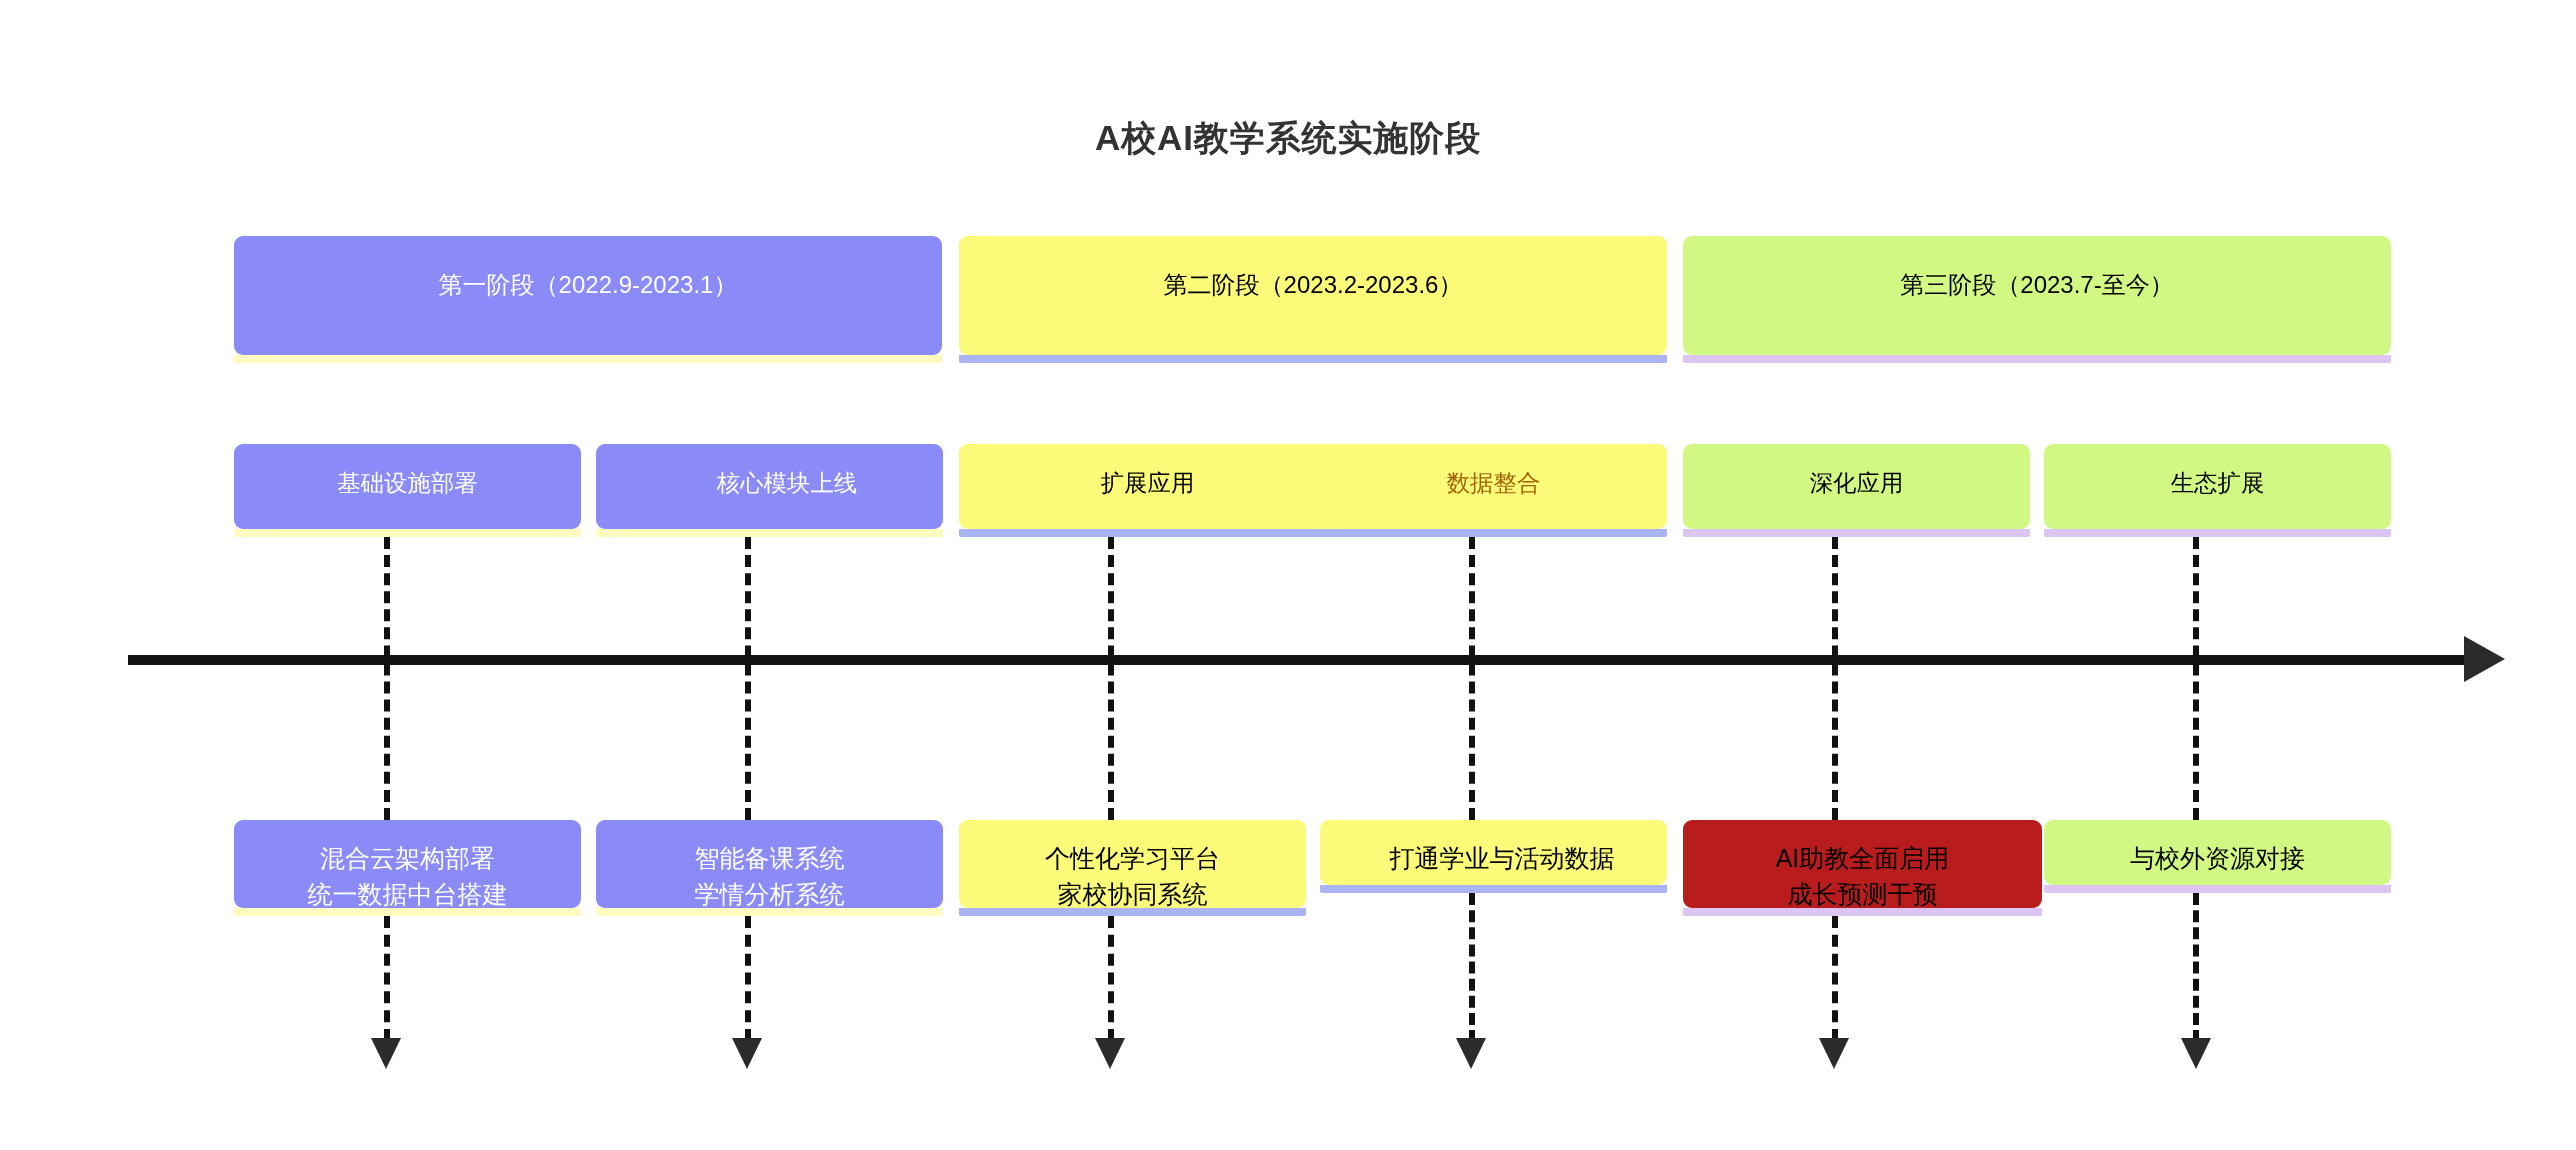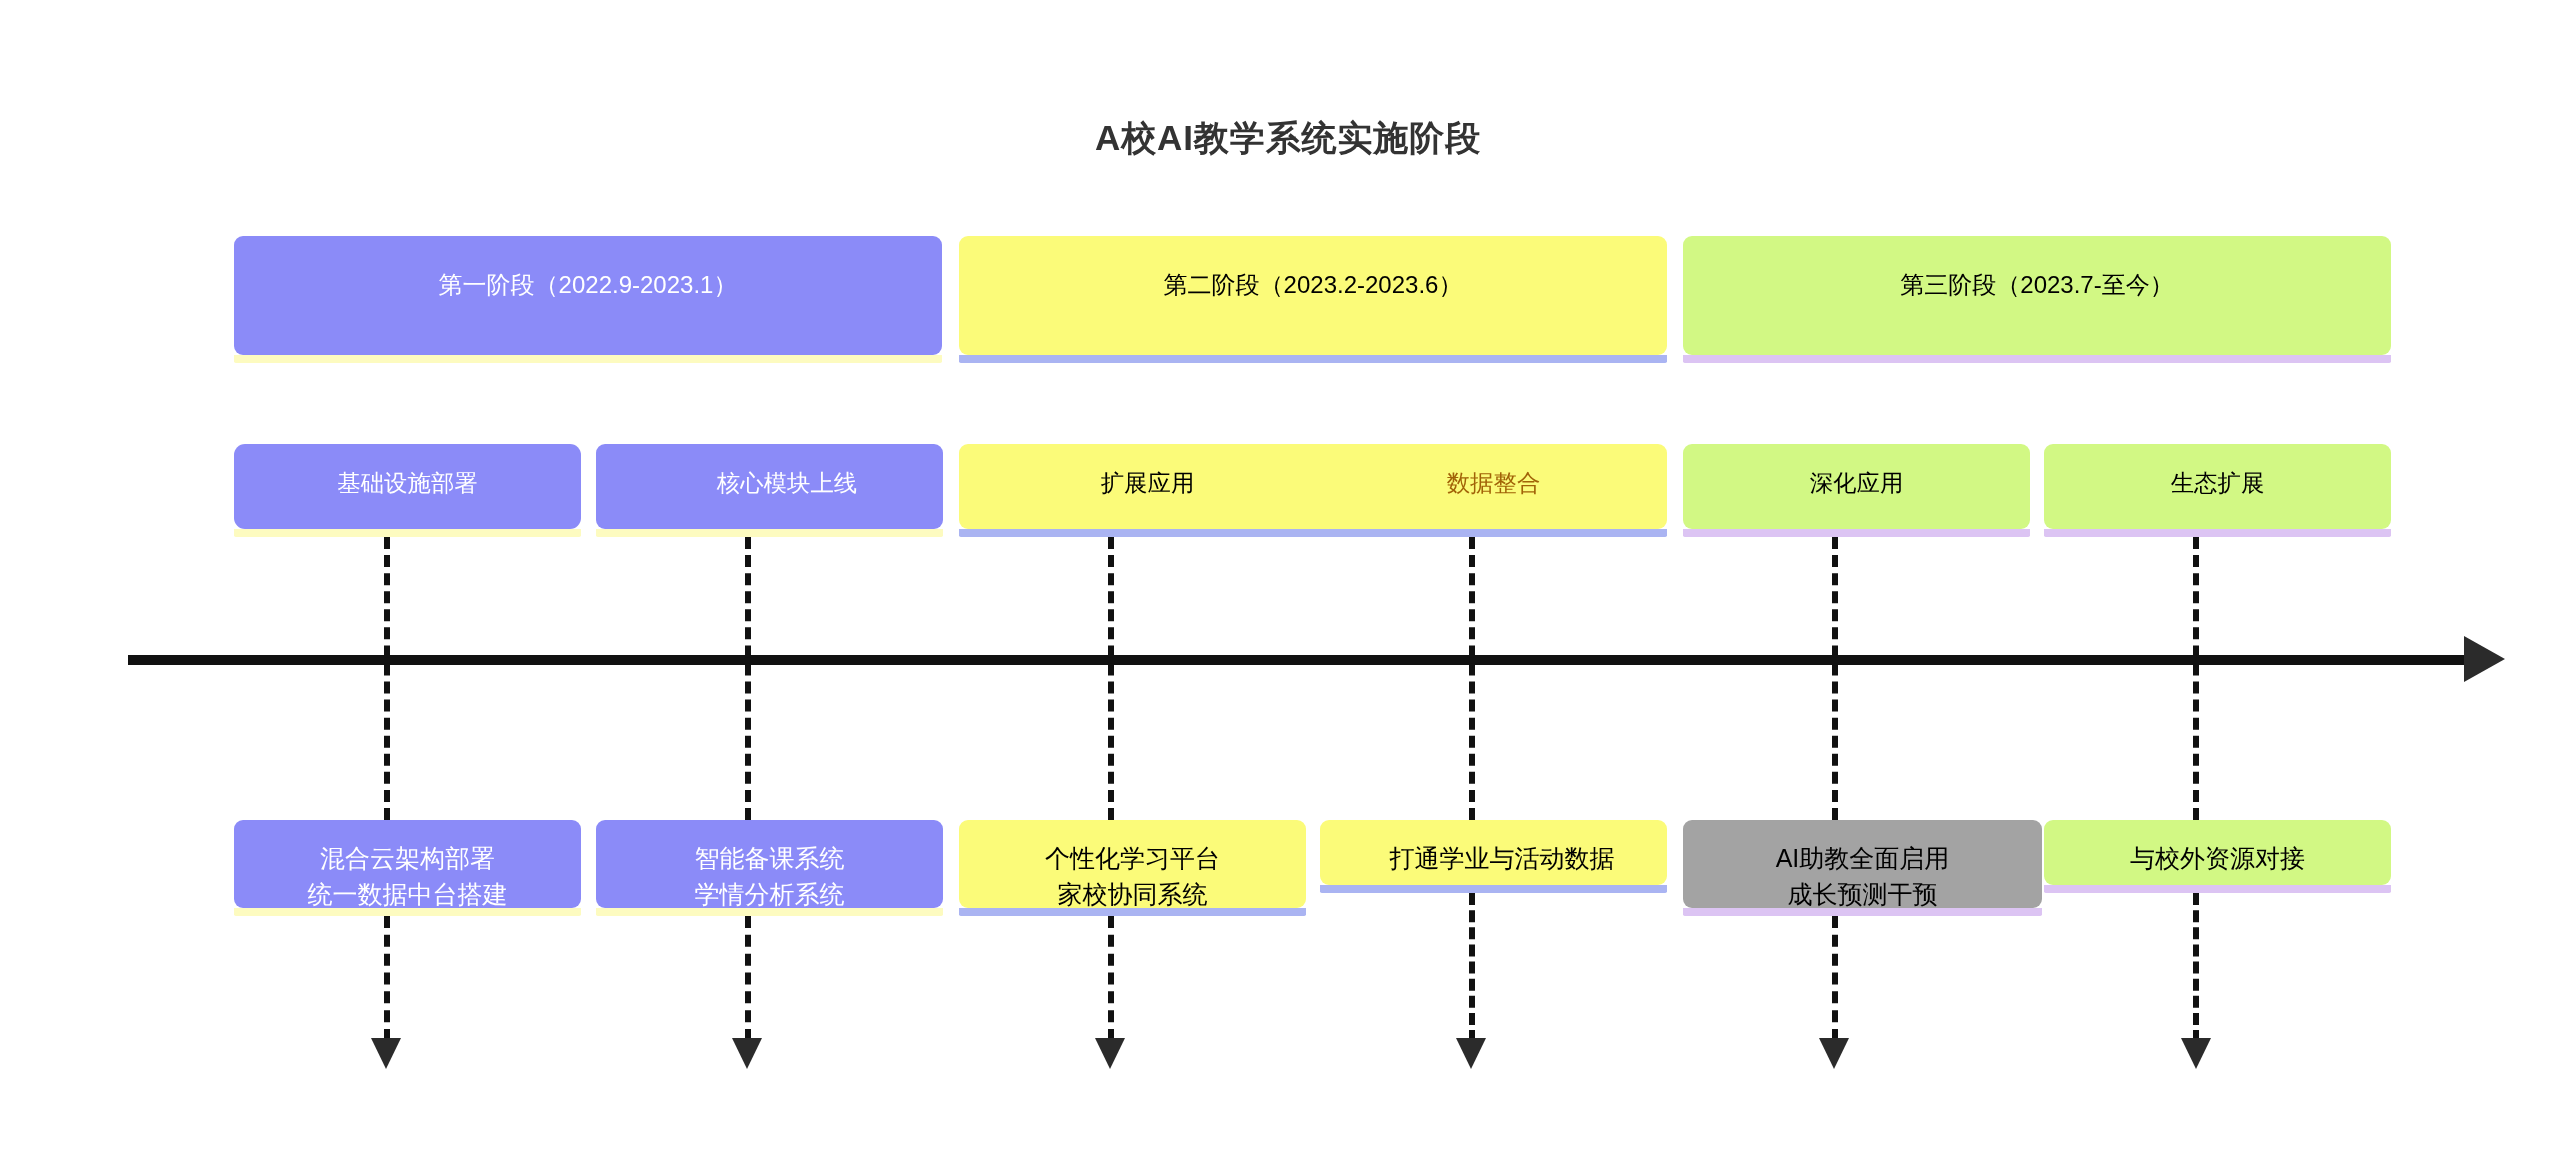--- a/index.html
+++ b/index.html
@@ -132,21 +132,21 @@
       <div class="card phase-header" style="left: 938px; top: 236px; width: 708px; background: rgb(251, 251, 121); color: rgb(0, 0, 0);">
         <span class="card-label">第二阶段（2023.2-2023.6）</span>
         <div class="accent-bar" style="background: rgb(170, 180, 242);"></div>
       </div>
       <div class="card phase-header" style="left: 1662px; top: 236px; width: 708px; background: rgb(210, 248, 132); color: rgb(0, 0, 0);">
         <span class="card-label">第三阶段（2023.7-至今）</span>
         <div class="accent-bar" style="background: rgb(220, 196, 243);"></div>
       </div>
     </div>
   <div id="milestone-row">
-      <div class="card milestone" style="left: 213px; top: 444px; width: 347px; background: rgb(139, 139, 248); color: rgb(255, 255, 255); border-radius: 11px;">
+      <div class="card milestone" style="left: 213px; top: 444px; width: 347px; background: rgb(139, 139, 248); color: rgb(255, 255, 255);">
         <span class="card-label">基础设施部署</span>
         <div class="accent-bar" style="background: rgb(253, 251, 192);"></div>
       </div>
       <div class="card milestone" style="left: 575px; top: 444px; width: 347px; background: rgb(139, 139, 248); color: rgb(255, 255, 255); padding-left: 35px;">
         <span class="card-label">核心模块上线</span>
         <div class="accent-bar" style="background: rgb(253, 251, 192);"></div>
       </div>
       <div class="card milestone" style="left: 938px; top: 444px; width: 377px; background: rgb(251, 251, 121); color: rgb(0, 0, 0);">
         <span class="card-label">扩展应用</span>
         <div class="accent-bar" style="background: rgb(170, 180, 242);"></div>
@@ -201,21 +201,21 @@
       </div>
       <div class="card detail two-line" style="left: 938px; top: 820px; width: 347px; background: rgb(251, 251, 121); color: rgb(0, 0, 0);">
         <span class="card-label">个性化学习平台
 家校协同系统</span>
         <div class="accent-bar" style="background: rgb(170, 180, 242);"></div>
       </div>
       <div class="card detail one-line" style="left: 1299px; top: 820px; width: 347px; background: rgb(251, 251, 121); color: rgb(0, 0, 0); padding-left: 17px;">
         <span class="card-label">打通学业与活动数据</span>
         <div class="accent-bar" style="background: rgb(170, 180, 242);"></div>
       </div>
-      <div class="card detail two-line" style="left: 1662px; top: 820px; width: 359px; background: #a3a3a3; color: rgb(0, 0, 0);">
+      <div class="card detail two-line" style="left: 1662px; top: 820px; width: 359px; background: #b91c1c; color: rgb(0, 0, 0);">
         <span class="card-label">AI助教全面启用
 成长预测干预</span>
         <div class="accent-bar" style="background: rgb(220, 196, 243);"></div>
       </div>
       <div class="card detail one-line" style="left: 2023px; top: 820px; width: 347px; background: rgb(210, 248, 132); color: rgb(0, 0, 0);">
         <span class="card-label">与校外资源对接</span>
         <div class="accent-bar" style="background: rgb(220, 196, 243);"></div>
       </div>
     </div>
 

